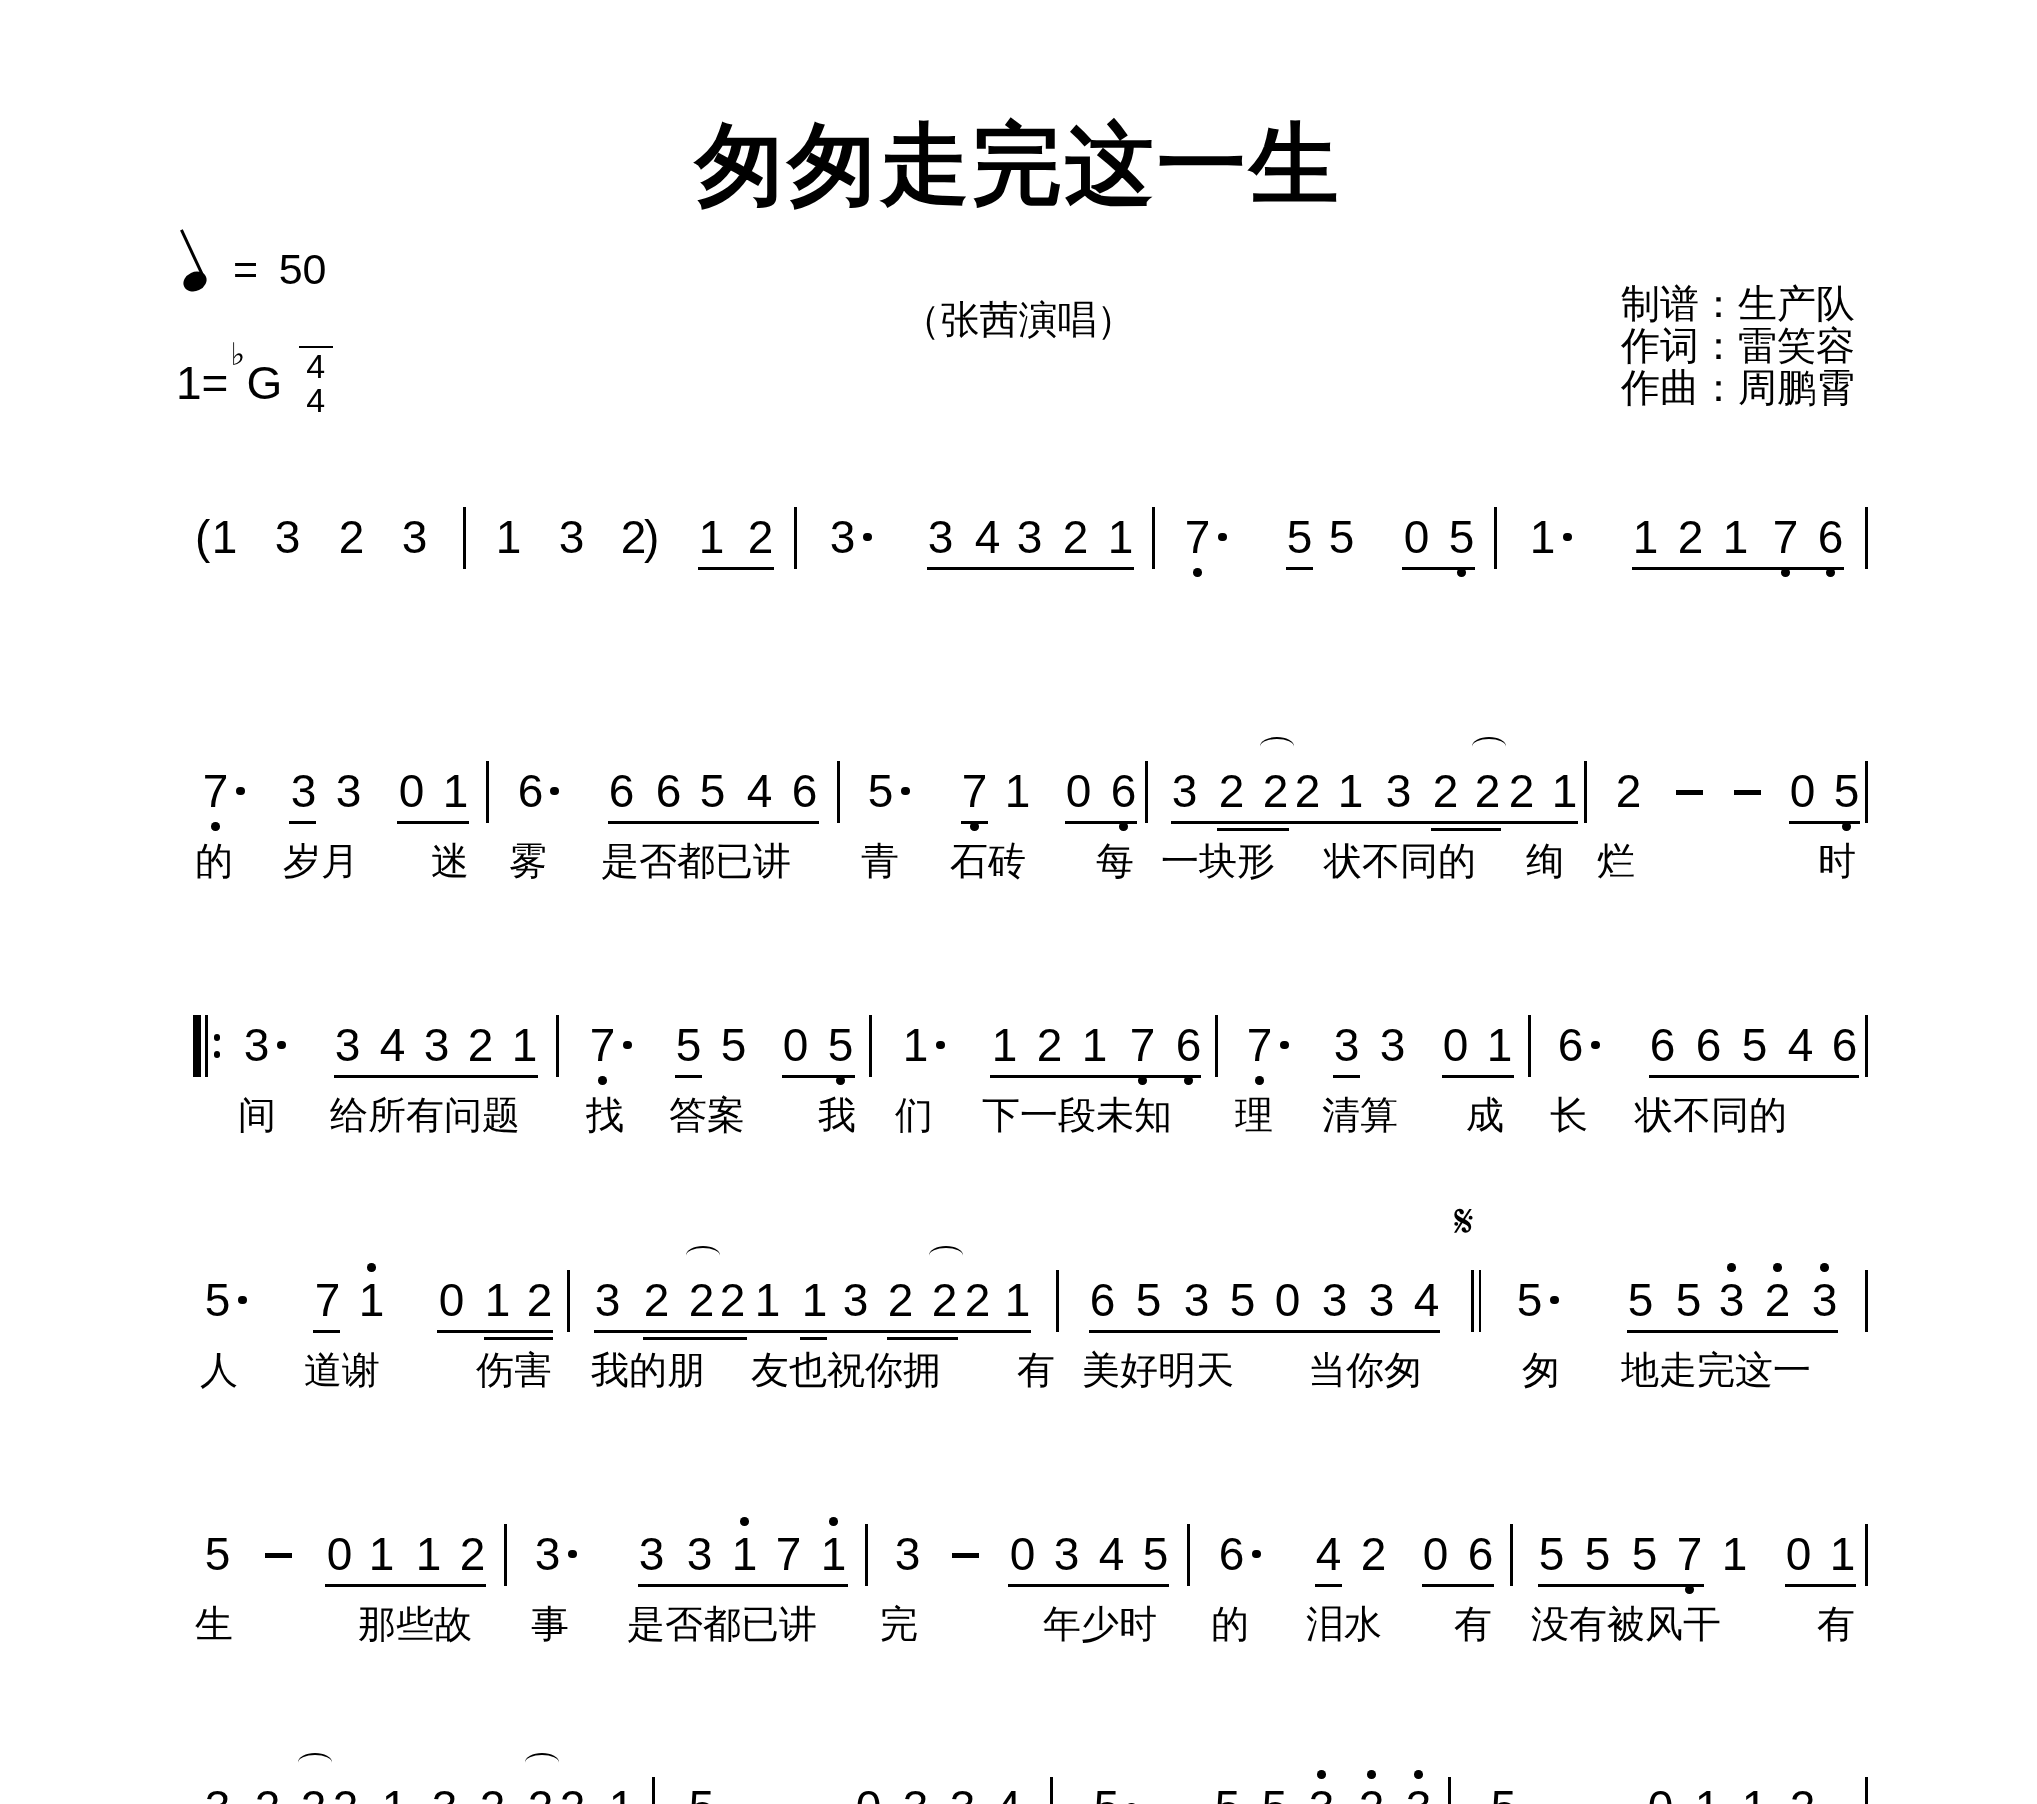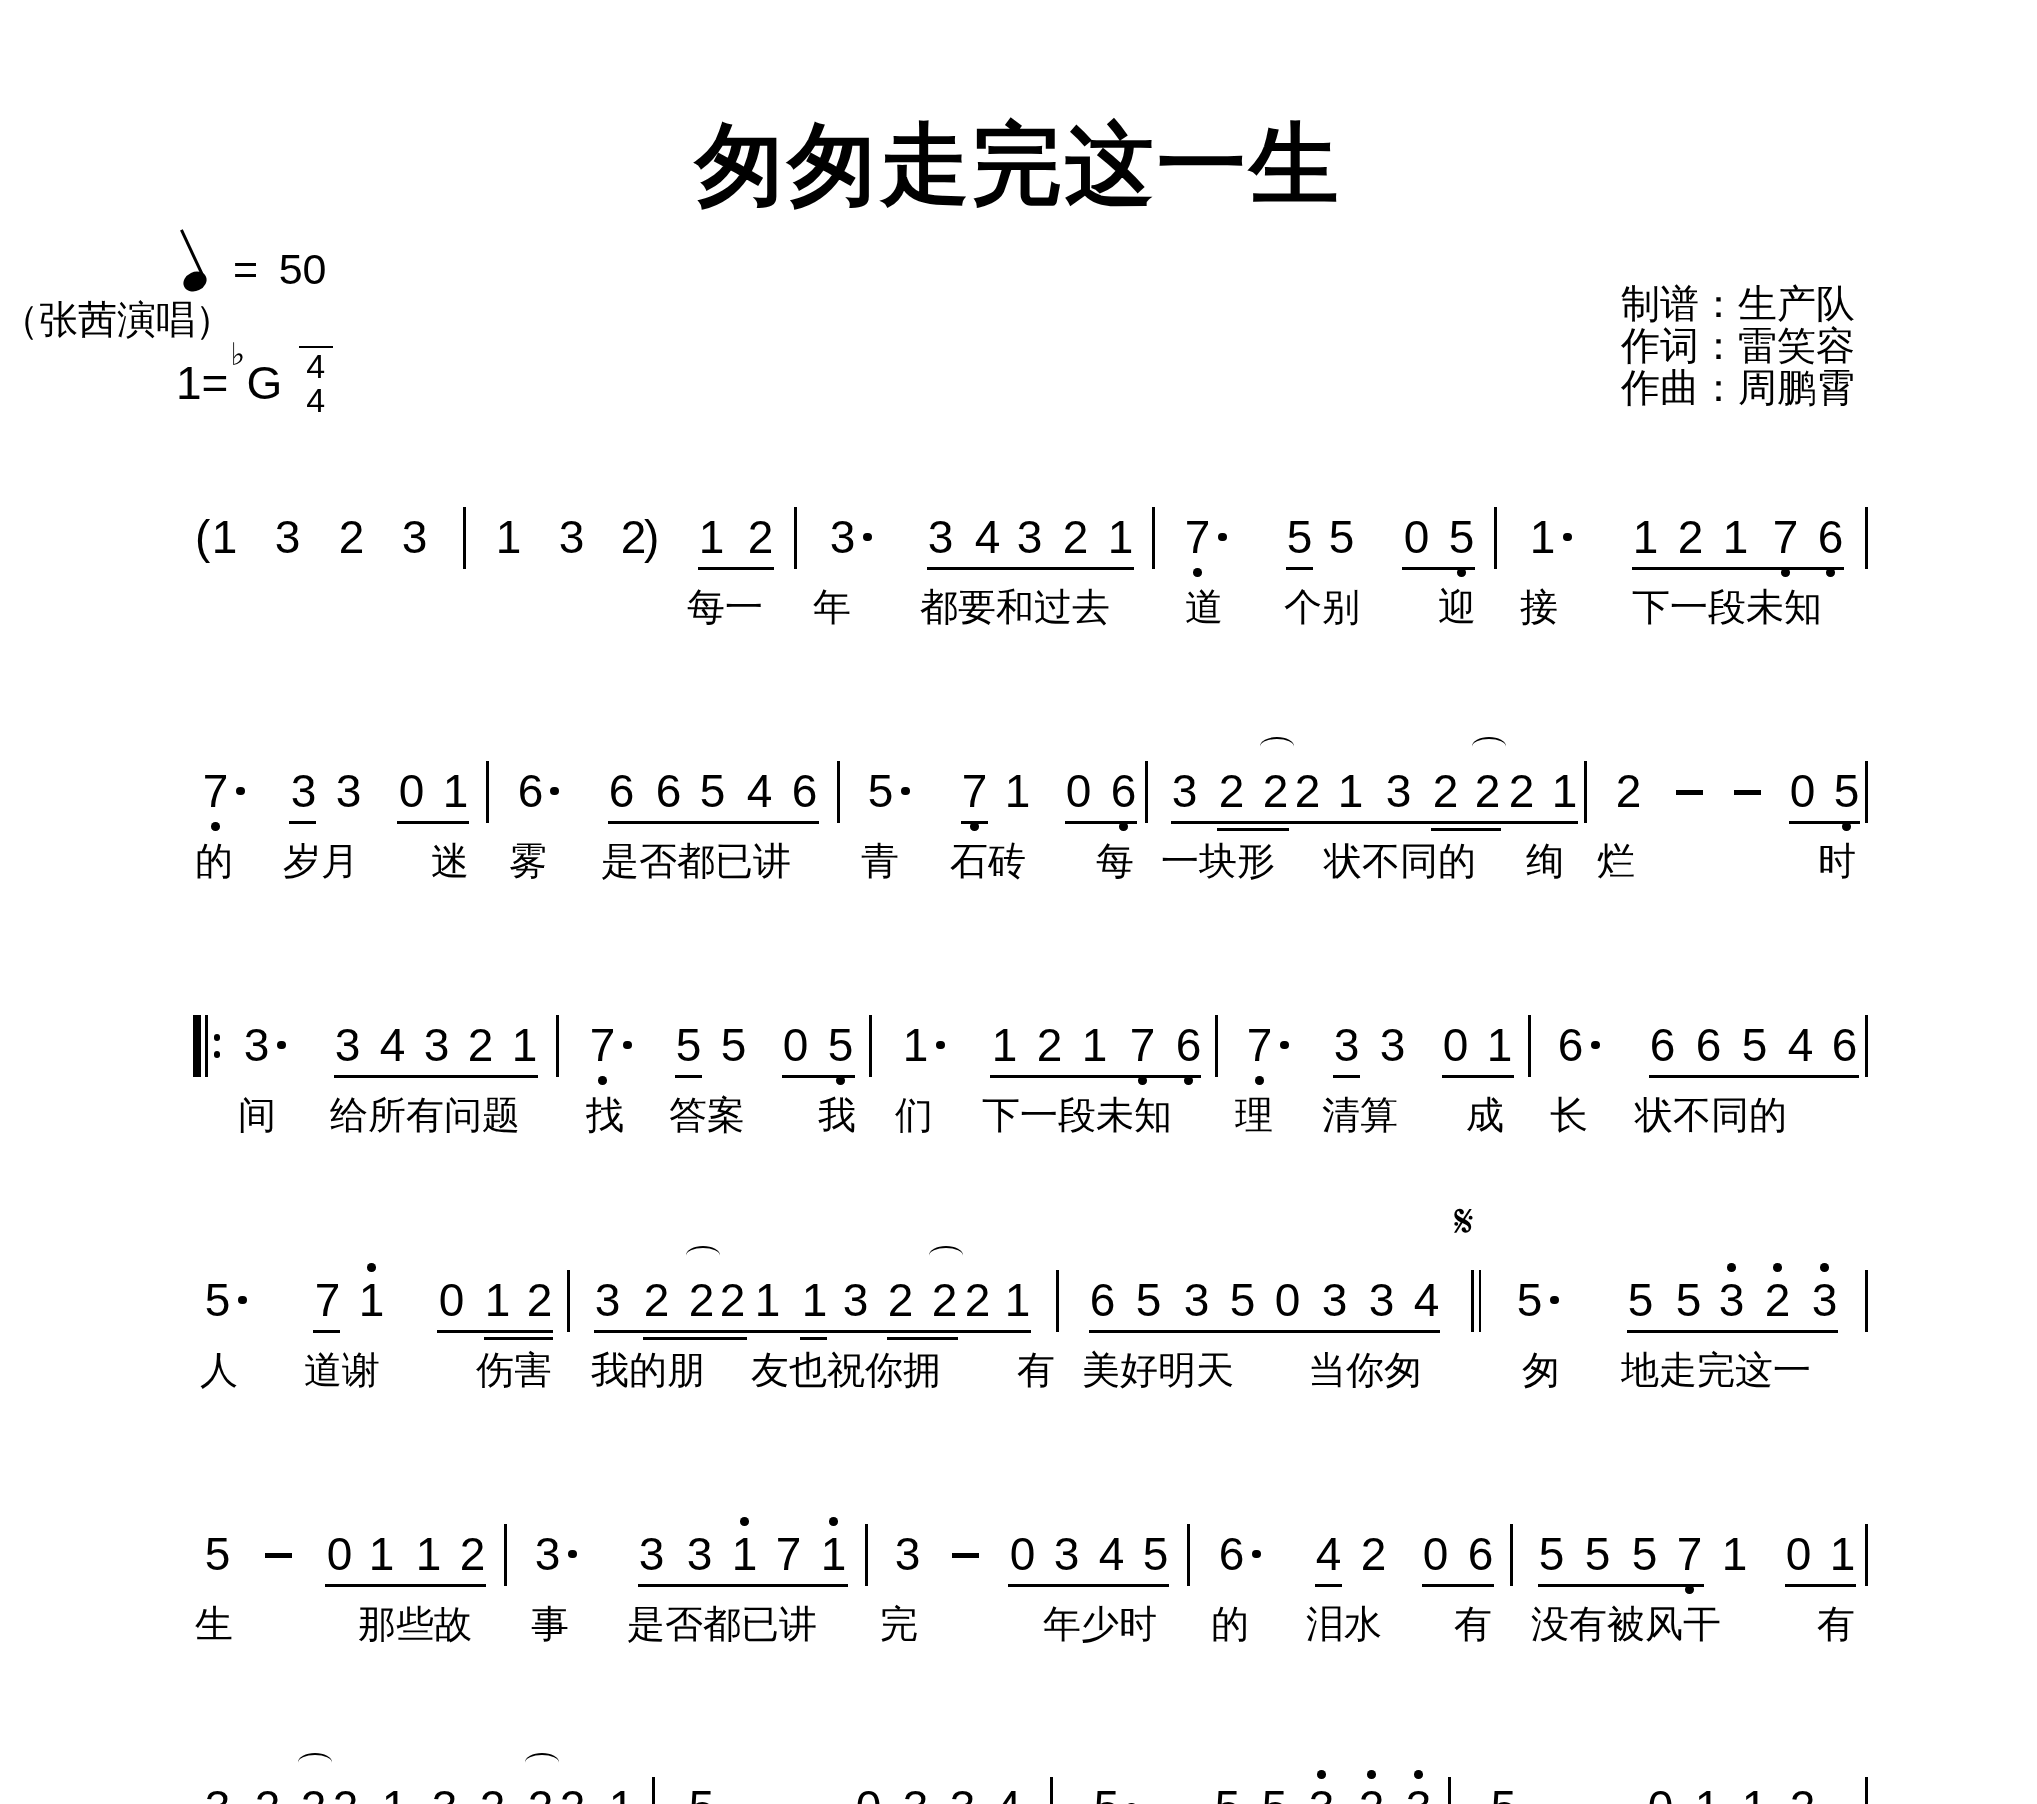--- a/index.html
+++ b/index.html
@@ -1,21 +1,21 @@
 <!DOCTYPE html>
 <html style="font-size:13.7px"><head>
 <meta charset="utf-8">
 <style>
   html, body { margin:0; padding:0; background:#ffffff; }
   body { width:2037px; height:1805px; position:relative; overflow:hidden;
          font-family:"Liberation Sans", "DejaVu Sans", sans-serif; color:#000; }
   .abs { position:absolute; }
   .title { left:0; width:2037px; top:120px; text-align:center; font-size:89px; font-weight:bold;
            letter-spacing:3.4px; line-height:1; }
-  .subtitle { left:0; width:2037px; top:300px; font-size:39px; line-height:1; }
+  .subtitle { left:0; width:2037px; top:300px; text-align:center; font-size:39px; line-height:1; }
   .tempo { left:183px; top:248px; font-size:43px; line-height:1; display:flex; align-items:flex-end; }
   .tempo .note-head { width:24px; height:19px; border-radius:50%; background:#000; transform:rotate(-25deg);
                       position:relative; margin-right:26px; margin-bottom:0px; }
   .tempo .note-stem { position:absolute; left:19.7px; bottom:8.6px; width:3.4px; height:53px; background:#000; }
   .tempo .eq { margin-right:20.5px; }
   .key { left:176px; top:349px; font-size:46px; line-height:1; display:flex; align-items:center; }
   .key .flat { font-size:31px; position:relative; top:-29px; margin:0 1.7px 0 1.7px; }
   .timesig { display:inline-flex; flex-direction:column; align-items:center; margin-left:24px; font-size:34px; line-height:1; }
   .timesig .bar { width:34px; height:2.6px; background:#000; margin:1.7px 0; }
   .credits { left:1621px; top:283px; font-size:39px; line-height:42px; }
@@ -112,30 +112,20 @@
         <div class="tok" style="left: 1675px; width: 31px;"><span class="dig">2</span></div>
         <div class="tok" style="left: 1720px; width: 31px;"><span class="dig">1</span></div>
         <div class="tok" style="left: 1770px; width: 31px;"><span class="dig">7<div class="dotB"></div></span></div>
         <div class="tok" style="left: 1815px; width: 31px;"><span class="dig">6<div class="dotB"></div></span></div>
         <div class="bar" style="left: 1865px;"></div>
         <div class="ul" style="left: 698px; width: 76px; top: 55px;"></div>
         <div class="ul" style="left: 927px; width: 207px; top: 55px;"></div>
         <div class="ul" style="left: 1286px; width: 27px; top: 55px;"></div>
         <div class="ul" style="left: 1402px; width: 73px; top: 55px;"></div>
         <div class="ul" style="left: 1632px; width: 212px; top: 55px;"></div>
-      </div>
-      <div class="lyrics">
-        <div class="ly" style="left: 687px;">每一</div>
-        <div class="ly" style="left: 813px;">年</div>
-        <div class="ly" style="left: 920px;">都要和过去</div>
-        <div class="ly" style="left: 1185px;">道</div>
-        <div class="ly" style="left: 1284px;">个别</div>
-        <div class="ly" style="left: 1438px;">迎</div>
-        <div class="ly" style="left: 1520px;">接</div>
-        <div class="ly" style="left: 1632px;">下一段未知</div>
       </div>
     </div>
     <div class="row" style="top: 766px;">
       <div class="notes">
         <div class="tok" style="left: 200px; width: 31px;"><span class="dig">7<div class="dotB"></div></span></div>
         <div class="aug" style="left: 236px;"></div>
         <div class="tok" style="left: 288px; width: 31px;"><span class="dig">3</span></div>
         <div class="tok" style="left: 333px; width: 31px;"><span class="dig">3</span></div>
         <div class="tok" style="left: 396px; width: 31px;"><span class="dig">0</span></div>
         <div class="tok" style="left: 440px; width: 31px;"><span class="dig">1</span></div>

